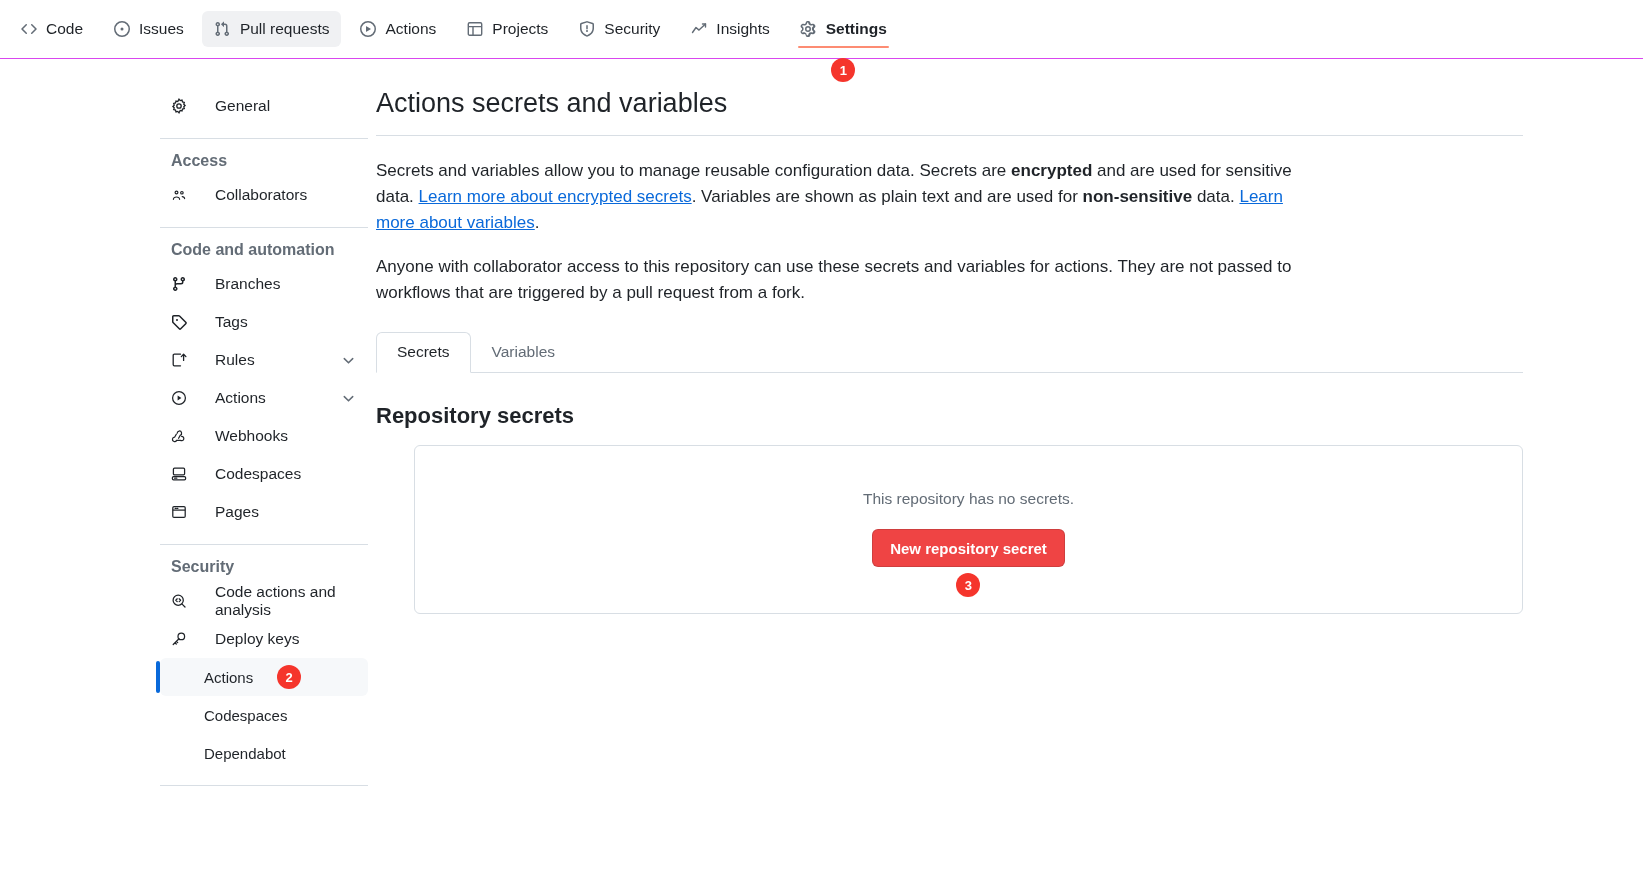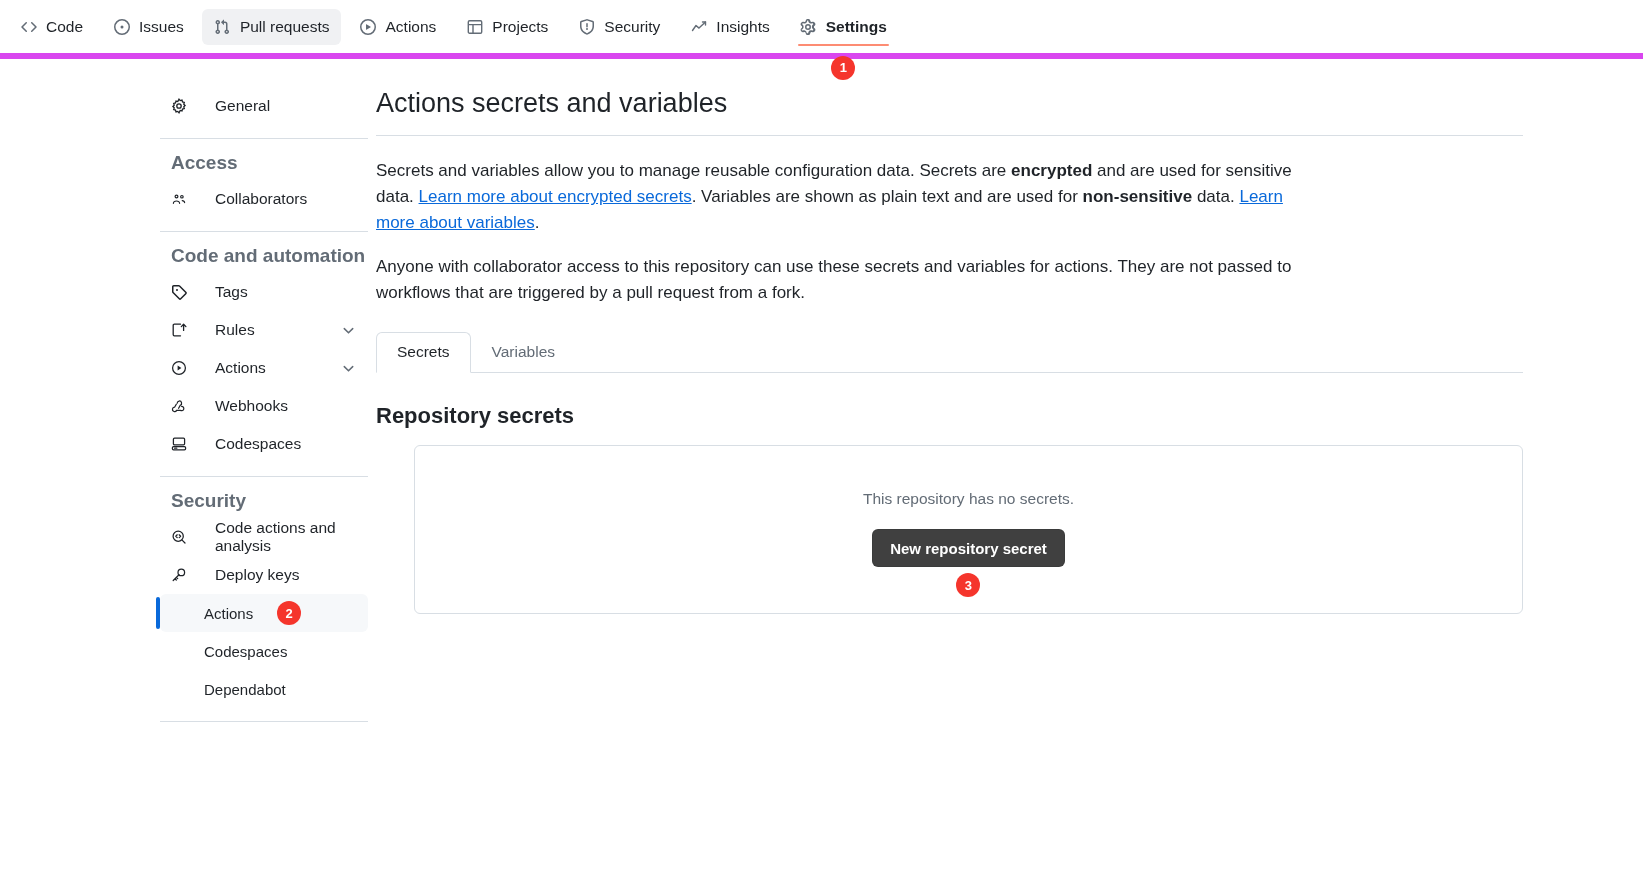--- a/index.html
+++ b/index.html
@@ -9,21 +9,21 @@
     background: #ffffff;
     font-family: "Liberation Sans", sans-serif;
     color: #1f2328;
     overflow: hidden;
   }
 
   
   .topnav {
     position: relative;
     height: 59px;
-    border-bottom: 6px solid #d946ef;
+    border-bottom: 1px solid #d946ef;
     display: flex;
     align-items: center;
     padding-left: 8px;
     background: #ffffff;
   }
   .nav-item {
     display: flex;
     align-items: center;
     gap: 9px;
     height: 36px;
@@ -96,21 +96,21 @@
     color: #636c76;
     flex: none;
   }
   .side-link.bold { font-weight: 600; }
   .side-divider {
     height: 1px;
     background: #d8dee4;
     margin: 13px 0 13px 0;
   }
   .side-section-title {
-    font-size: 19px;
+    font-size: 16px;
     font-weight: 600;
     color: #636c76;
     padding: 0 0 6px 11px;
   }
   .sub-link {
     position: relative;
     display: flex;
     align-items: center;
     height: 38px;
     padding-left: 44px;
@@ -231,21 +231,21 @@
     color: #636c76;
     margin-bottom: 21px;
   }
   .btn-primary {
     position: relative;
     display: inline-flex;
     align-items: center;
     justify-content: center;
     height: 38px;
     padding: 0 17px;
-    background: #404040;
+    background: #ef4444;
     border: 1px solid rgba(27,31,36,0.15);
     border-radius: 6px;
     color: #ffffff;
     font-size: 15px;
     font-weight: 600;
     cursor: pointer;
     font-family: "Liberation Sans", sans-serif;
   }
   .btn-wrap { position: relative; display: inline-block; }
 </style>
@@ -356,20 +356,28 @@
             <path d="M5.5 3.5a2 2 0 1 1 0 4 2 2 0 0 1 0-4Zm0 1.2a.8.8 0 1 0 0 1.6.8.8 0 0 0 0-1.6ZM1.8 12.3c0-1.7 1.6-2.9 3.7-2.9s3.7 1.2 3.7 2.9a.6.6 0 0 1-1.2 0c0-.8-.95-1.7-2.5-1.7s-2.5.9-2.5 1.7a.6.6 0 0 1-1.2 0Zm9.1-8.4a1.85 1.85 0 1 1 0 3.7 1.85 1.85 0 0 1 0-3.7Zm0 1.2a.65.65 0 1 0 0 1.3.65.65 0 0 0 0-1.3Zm.3 3.9c1.7.08 3 1.15 3 2.6a.6.6 0 0 1-1.2 0c0-.66-.75-1.37-1.86-1.41a.6.6 0 0 1 .06-1.19Z"></path>
           </svg>
       </span>
       <span class="label">Collaborators</span>
     </div>
 
     <div class="side-divider"></div>
 
     <div class="side-section-title">Code and automation</div>
 
+    <div class="side-link">
+      <span class="ico">
+        <svg width="16" height="16" viewBox="0 0 16 16" fill="currentColor">
+            <path d="M9.5 3.25a2.25 2.25 0 1 1 3 2.122V6A2.5 2.5 0 0 1 10 8.5H6a1 1 0 0 0-1 1v1.128a2.251 2.251 0 1 1-1.5 0V5.372a2.25 2.25 0 1 1 1.5 0v1.836A2.493 2.493 0 0 1 6 7h4a1 1 0 0 0 1-1v-.628A2.25 2.25 0 0 1 9.5 3.25Zm-6 0a.75.75 0 1 0 1.5 0 .75.75 0 0 0-1.5 0Zm8.25-.75a.75.75 0 1 0 0 1.5.75.75 0 0 0 0-1.5ZM4.25 12a.75.75 0 1 0 0 1.5.75.75 0 0 0 0-1.5Z"></path>
+          </svg>
+      </span>
+      <span class="label">Branches</span>
+    </div>
 
     <div class="side-link">
       <span class="ico">
         <svg width="16" height="16" viewBox="0 0 16 16" fill="currentColor">
             <path d="M1 7.775V2.75C1 1.784 1.784 1 2.75 1h5.025c.464 0 .91.184 1.238.513l6.25 6.25a1.75 1.75 0 0 1 0 2.474l-5.026 5.026a1.75 1.75 0 0 1-2.474 0l-6.25-6.25A1.75 1.75 0 0 1 1 7.775Zm1.5 0c0 .066.026.13.073.177l6.25 6.25a.25.25 0 0 0 .354 0l5.025-5.025a.25.25 0 0 0 0-.354l-6.25-6.25a.25.25 0 0 0-.177-.073H2.75a.25.25 0 0 0-.25.25ZM6 5a1 1 0 1 1 0 2 1 1 0 0 1 0-2Z"></path>
           </svg>
       </span>
       <span class="label">Tags</span>
     </div>
 
@@ -418,20 +426,30 @@
       <span class="ico">
         <svg width="16" height="16" viewBox="0 0 16 16" fill="none" stroke="currentColor" stroke-width="1.25">
             <rect x="2.4" y="2.2" width="11.2" height="6.6" rx="1.1"></rect>
             <rect x="1.4" y="10.6" width="13.2" height="3.2" rx="1.1"></rect>
             <path d="M3.6 12.2h2.2" stroke-linecap="round"></path>
           </svg>
       </span>
       <span class="label">Codespaces</span>
     </div>
 
+    <div class="side-link">
+      <span class="ico">
+        <svg width="16" height="16" viewBox="0 0 16 16" fill="none" stroke="currentColor" stroke-width="1.25">
+            <rect x="1.8" y="2.6" width="12.4" height="10.8" rx="1.2"></rect>
+            <path d="M1.8 6.1h12.4"></path>
+            <path d="M4.1 4.3h.9M6 4.3h.9" stroke-linecap="round"></path>
+          </svg>
+      </span>
+      <span class="label">Pages</span>
+    </div>
 
     <div class="side-divider"></div>
 
     <div class="side-section-title">Security</div>
 
     <div class="side-link">
       <span class="ico">
         <svg width="16" height="16" viewBox="0 0 16 16" fill="none" stroke="currentColor" stroke-width="1.25" stroke-linecap="round" stroke-linejoin="round">
             <circle cx="7.2" cy="7.2" r="5.1"></circle>
             <path d="M11.1 11.1 14 14"></path>

